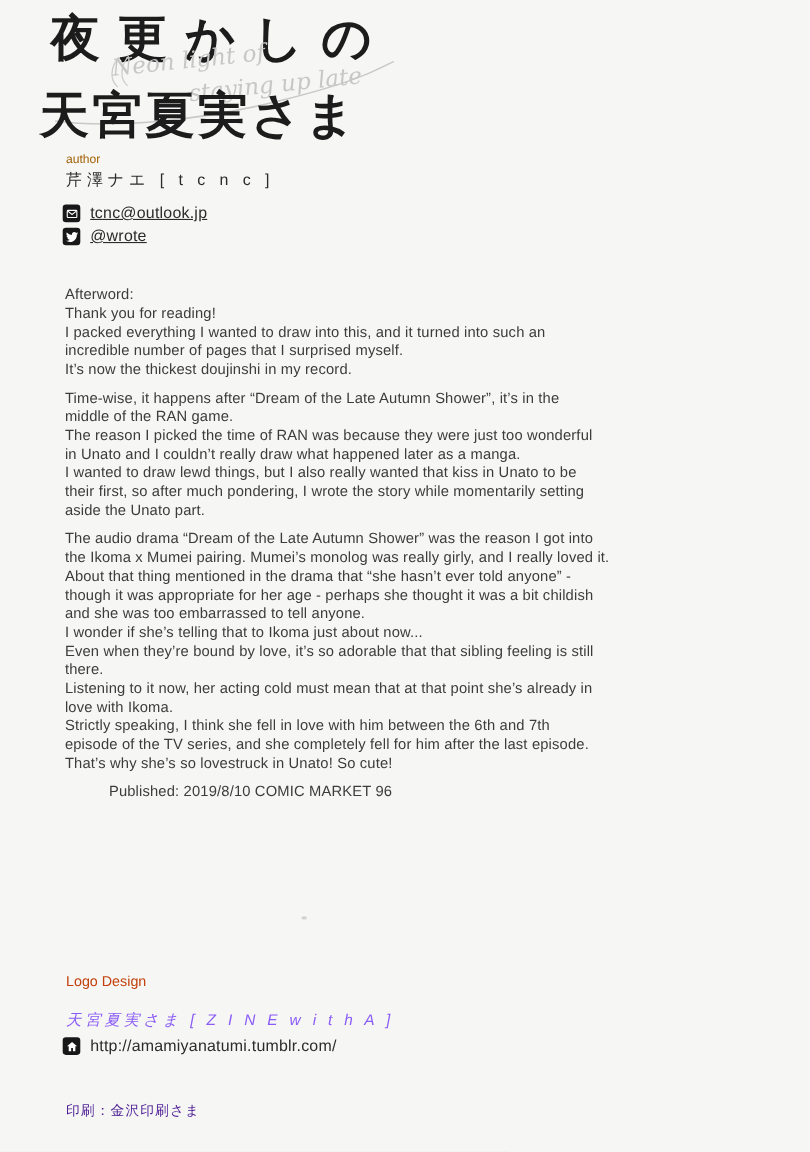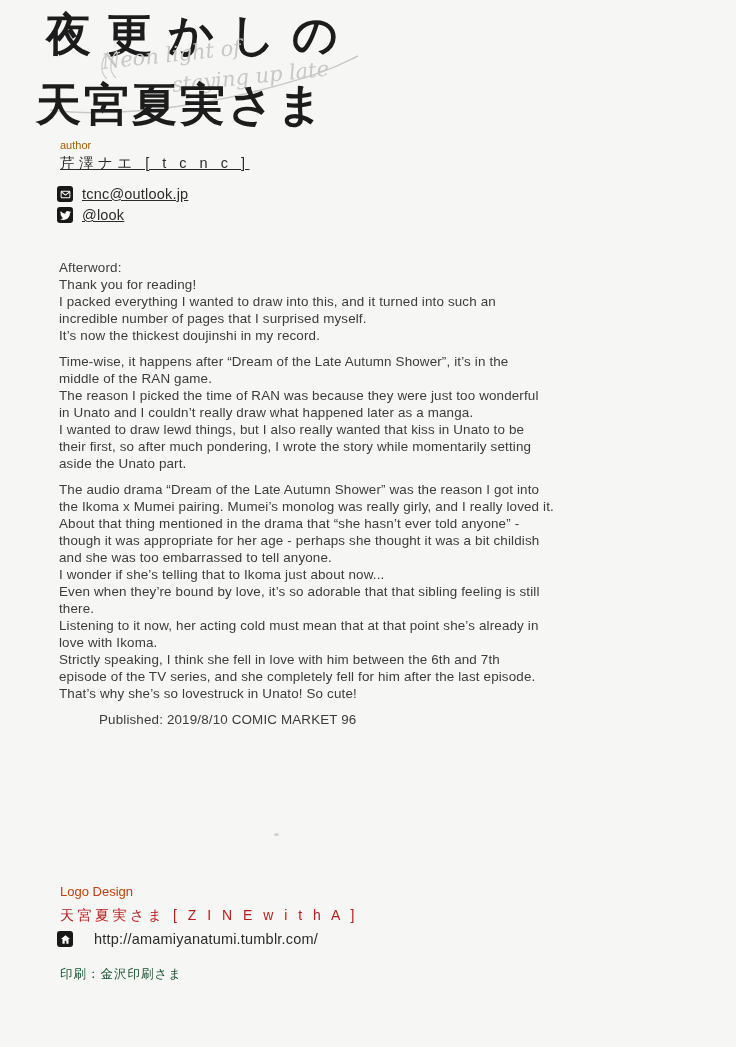--- a/index.html
+++ b/index.html
@@ -37,21 +37,21 @@
     white-space:nowrap;
     transform:rotate(-6deg);
     transform-origin:left center;
   }
   .logo-script.s1 { left:102px; top:50px; }
   .logo-script.s2 { left:172px; top:73px; }
   .logo-swash { position:absolute; left:42px; top:46px; }
 
   
   .author-label { position:absolute; left:60px; top:139px; font-size:11px; color:#a16207; }
-  .author-name  { position:absolute; left:60px; top:154px; font-size:14.5px; letter-spacing:4.5px; color:#2b2b2b;text-decoration:underline; }
+  .author-name  { position:absolute; left:60px; top:154px; font-size:14.5px; letter-spacing:4.5px; color:#2b2b2b; }
 
   .contacts { position:absolute; left:57px; top:186px; display:flex; flex-direction:column; gap:5px; }
   .contact-row { display:flex; align-items:center; gap:9px; }
   .icon-badge {
     width:16px; height:16px; flex:0 0 16px;
     background:#181818; border-radius:3px;
     display:flex; align-items:center; justify-content:center;
   }
   .icon-badge svg { width:11px; height:11px; display:block; }
   .contact-text { font-size:14.5px; color:#2b2b2b; letter-spacing:0.2px;text-decoration:underline; }
@@ -61,28 +61,28 @@
     position:absolute; left:59px; top:259px; width:645px;
     font-size:13.4px; line-height:17px; letter-spacing:0.15px;
     color:#3c3c3c;
   }
   .afterword p { margin:0 0 9px 0; white-space:pre-line; }
   .afterword p.published { margin-top:8px;margin-left:40px; }
 
   
   .logo-design { position:absolute; left:60px; top:884px; }
   .ld-label { font-size:13px; color:#c2410c; }
-  .ld-name  { font-size:14px; letter-spacing:3.5px; color:#b91c1c; margin-top:8px; }
-  .ld-url-row { display:flex; align-items:center; gap:21px; margin-top:6px; margin-left:-3px; }
+  .ld-name  { font-size:14px; letter-spacing:3.5px; color:#8b5cf6; margin-top:20px;font-style:italic; }
+  .ld-url-row { display:flex; align-items:center; gap:9px; margin-top:6px; margin-left:-3px; }
   .ld-url { font-size:14.5px; color:#2b2b2b; letter-spacing:0.2px; }
 
   
   .printing {
-    position:absolute; left:60px; top:966px;
-    font-size:12.5px; letter-spacing:1px; color:#14532d;
+    position:absolute; left:60px; top:1002px;
+    font-size:12.5px; letter-spacing:1px; color:#4c1d95;
   }
 
   
   .speck { position:absolute; left:274px; top:833px; width:5px; height:3px;
            background:#b9b9b7; border-radius:50%; opacity:.6; }
 </style>
 </head>
 <body>
 
 <div class="page">
@@ -114,21 +114,21 @@
         </svg>
       </span>
       <span class="contact-text">tcnc@outlook.jp</span>
     </div>
     <div class="contact-row">
       <span class="icon-badge">
         <svg viewBox="0 0 24 24">
           <path fill="#fff" d="M23.95 4.57c-.89.39-1.83.65-2.83.78a4.93 4.93 0 0 0 2.16-2.72c-.95.56-2 .96-3.13 1.18A4.92 4.92 0 0 0 16.56 2c-2.72 0-4.92 2.2-4.92 4.92 0 .39.04.76.13 1.12A13.98 13.98 0 0 1 1.64 2.9a4.93 4.93 0 0 0 1.52 6.57 4.9 4.9 0 0 1-2.23-.62v.06c0 2.39 1.7 4.38 3.95 4.83-.41.11-.85.17-1.3.17-.31 0-.62-.03-.92-.08a4.93 4.93 0 0 0 4.6 3.42A9.87 9.87 0 0 1 0 19.54a13.94 13.94 0 0 0 7.55 2.21c9.05 0 14-7.5 14-13.99 0-.21 0-.42-.02-.63.96-.69 1.8-1.56 2.42-2.56z"></path>
         </svg>
       </span>
-      <span class="contact-text">@look</span>
+      <span class="contact-text">@wrote</span>
     </div>
   </div>
 
   <div class="afterword">
     <p>Afterword:
 Thank you for reading!
 I packed everything I wanted to draw into this, and it turned into such an
 incredible number of pages that I surprised myself.
 It’s now the thickest doujinshi in my record.</p>
     <p>Time-wise, it happens after “Dream of the Late Autumn Shower”, it’s in the

